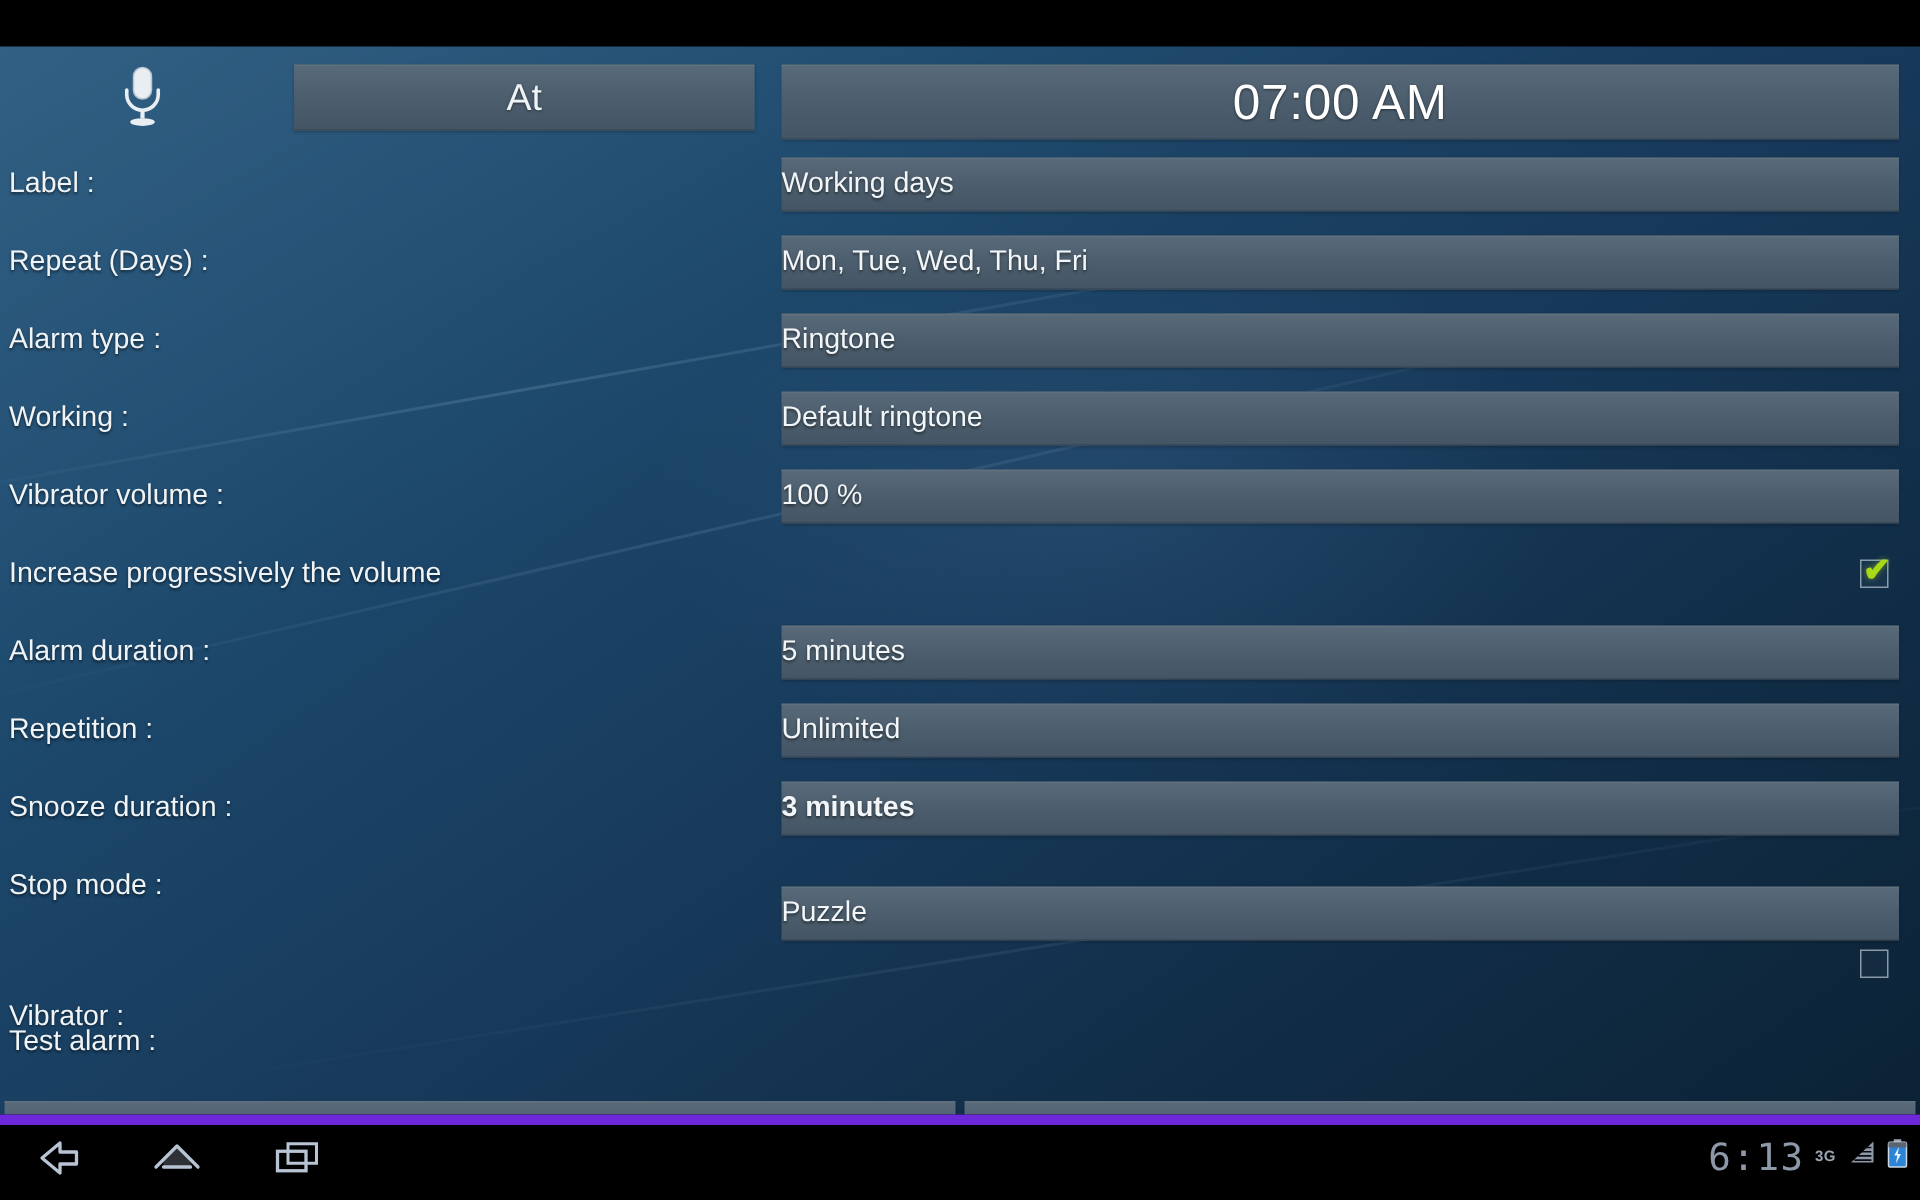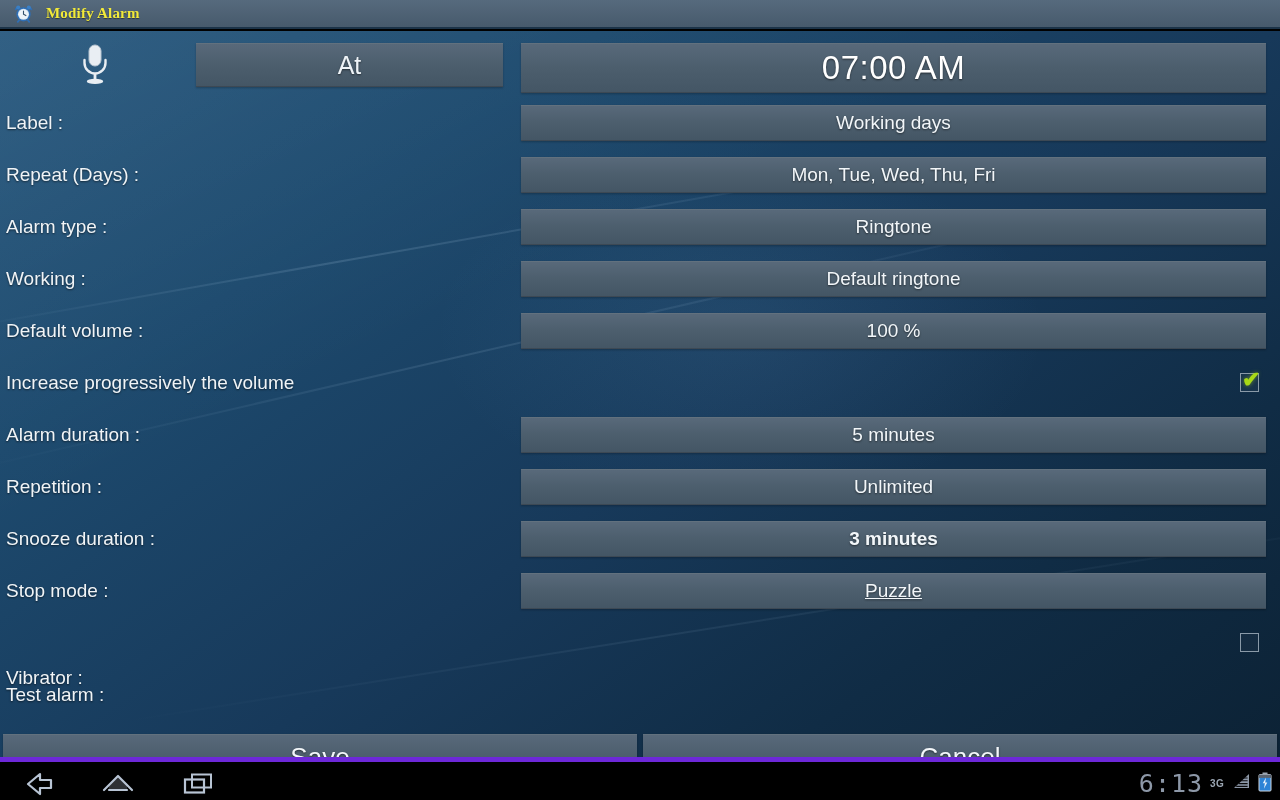--- a/index.html
+++ b/index.html
@@ -139,21 +139,21 @@
     white-space: nowrap;
     text-shadow: 0 1px 2px rgba(0,0,0,.55);
   }
   .row-value {
     position: absolute;
     left: 521px;
     width: 745px;
     height: 36px;
     display: flex;
     align-items: center;
-    justify-content: center;
+    justify-content: flex-start;
     color: #f2f6f9;
     font-size: 19px;
     text-shadow: 0 1px 2px rgba(0,0,0,.5);
   }
 
   
   .checkbox {
     position: absolute;
     left: 1240px;
     width: 19px; height: 19px;
@@ -185,24 +185,24 @@
     color: #f3f7fa;
     font-size: 26px;
     text-shadow: 0 1px 2px rgba(0,0,0,.5);
   }
   #save-button   { left: 3px;   width: 634px; }
   #cancel-button { left: 643px; width: 634px; }
 
   
   #navbar {
     position: absolute;
-    left: 0; bottom: 0;
+    left: 0; bottom: 14px;
     width: 1280px; height: 43px;
     background: #000;
-    border-top: 5px solid #6d28d9;
+    border-top: 7px solid #6d28d9;
   }
   .nav-btn {
     position: absolute;
     top: 0; height: 43px;
     display: flex; align-items: center; justify-content: center;
   }
   #nav-back   { left: 6px;   width: 64px; }
   #nav-home   { left: 86px;  width: 64px; }
   #nav-recent { left: 166px; width: 64px; }
 
@@ -232,35 +232,20 @@
 
 <div id="screen">
 
   <div id="wallpaper">
     <div class="glow"></div>
     <div class="streak s1"></div>
     <div class="streak s2"></div>
     <div class="streak s3"></div>
   </div>
 
-  <div id="titlebar">
-    <span class="tb-icon">
-      <svg viewBox="0 0 24 24" width="19" height="19">
-        <path d="M4.2 4.6 L2.3 6.6 M19.8 4.6 L21.7 6.6" stroke="#2f6fb5" stroke-width="2.4" stroke-linecap="round" fill="none"></path>
-        <circle cx="5.3" cy="4.4" r="2.6" fill="#3a7fc4"></circle>
-        <circle cx="18.7" cy="4.4" r="2.6" fill="#3a7fc4"></circle>
-        <circle cx="12" cy="13" r="9" fill="#2f6fb5"></circle>
-        <circle cx="12" cy="13" r="7" fill="#cfe0ee"></circle>
-        <circle cx="12" cy="13" r="6.1" fill="#eef4f9"></circle>
-        <path d="M12 9 L12 13 L15 14.6" stroke="#34506b" stroke-width="1.4" stroke-linecap="round" fill="none"></path>
-        <path d="M6.5 20.5 L4.8 22.6 M17.5 20.5 L19.2 22.6" stroke="#2f6fb5" stroke-width="2.2" stroke-linecap="round" fill="none"></path>
-      </svg>
-    </span>
-    <span class="tb-title">Modify Alarm</span>
-  </div>
 
   <div id="content">
 
     <div id="toprow">
       <span id="mic-icon">
         <svg viewBox="0 0 34 44" width="34" height="44">
           <rect x="11" y="2" width="12" height="21" rx="6" fill="#e9eef3" stroke="#b9c6d2" stroke-width="1"></rect>
           <path d="M6.5 17 v3 a10.5 10.5 0 0 0 21 0 v-3" stroke="#e9eef3" stroke-width="2.4" fill="none" stroke-linecap="round"></path>
           <rect x="15.6" y="30" width="2.8" height="6" fill="#e9eef3"></rect>
           <ellipse cx="17" cy="38.4" rx="8.2" ry="2.6" fill="#e9eef3"></ellipse>
@@ -295,21 +280,21 @@
             <span>Ringtone</span>
           </div>
         </div>
         <div class="row" style="top: 228px; height: 44px;">
           <div class="row-label" style="top: 9px;">Working :</div>
           <div class="row-value field" style="top: 2px;">
             <span>Default ringtone</span>
           </div>
         </div>
         <div class="row" style="top: 280px; height: 44px;">
-          <div class="row-label" style="top: 9px;">Default volume :</div>
+          <div class="row-label" style="top: 9px;">Vibrator volume :</div>
           <div class="row-value field" style="top: 2px;">
             <span>100 %</span>
           </div>
         </div>
         <div class="row" style="top: 332px; height: 44px; padding-left: 44px;">
           <div class="row-label" style="top: 9px;">Increase progressively the volume</div>
           <div class="checkbox" style="top: 10px;">
             <span class="tick">✔</span>
           </div>
         </div>
@@ -326,21 +311,21 @@
           </div>
         </div>
         <div class="row" style="top: 488px; height: 44px;">
           <div class="row-label" style="top: 9px;">Snooze duration :</div>
           <div class="row-value field" style="top: 2px; font-weight: bold;">
             <span>3 minutes</span>
           </div>
         </div>
         <div class="row" style="top: 540px; height: 44px;">
           <div class="row-label" style="top: 9px;">Stop mode :</div>
-          <div class="row-value field" style="top: 2px; text-decoration: underline;">
+          <div class="row-value field" style="top: 20px;">
             <span>Puzzle</span>
           </div>
         </div>
         <div class="row" style="top: 592px; height: 44px;">
           <div class="row-label" style="top: 9px; margin-top: 35px;">Vibrator :</div>
           <div class="checkbox" style="top: 10px;"></div>
         </div>
         <div class="row" style="top: 644px; height: 44px;">
           <div class="row-label" style="top: 9px;">Test alarm :</div>
         </div>

